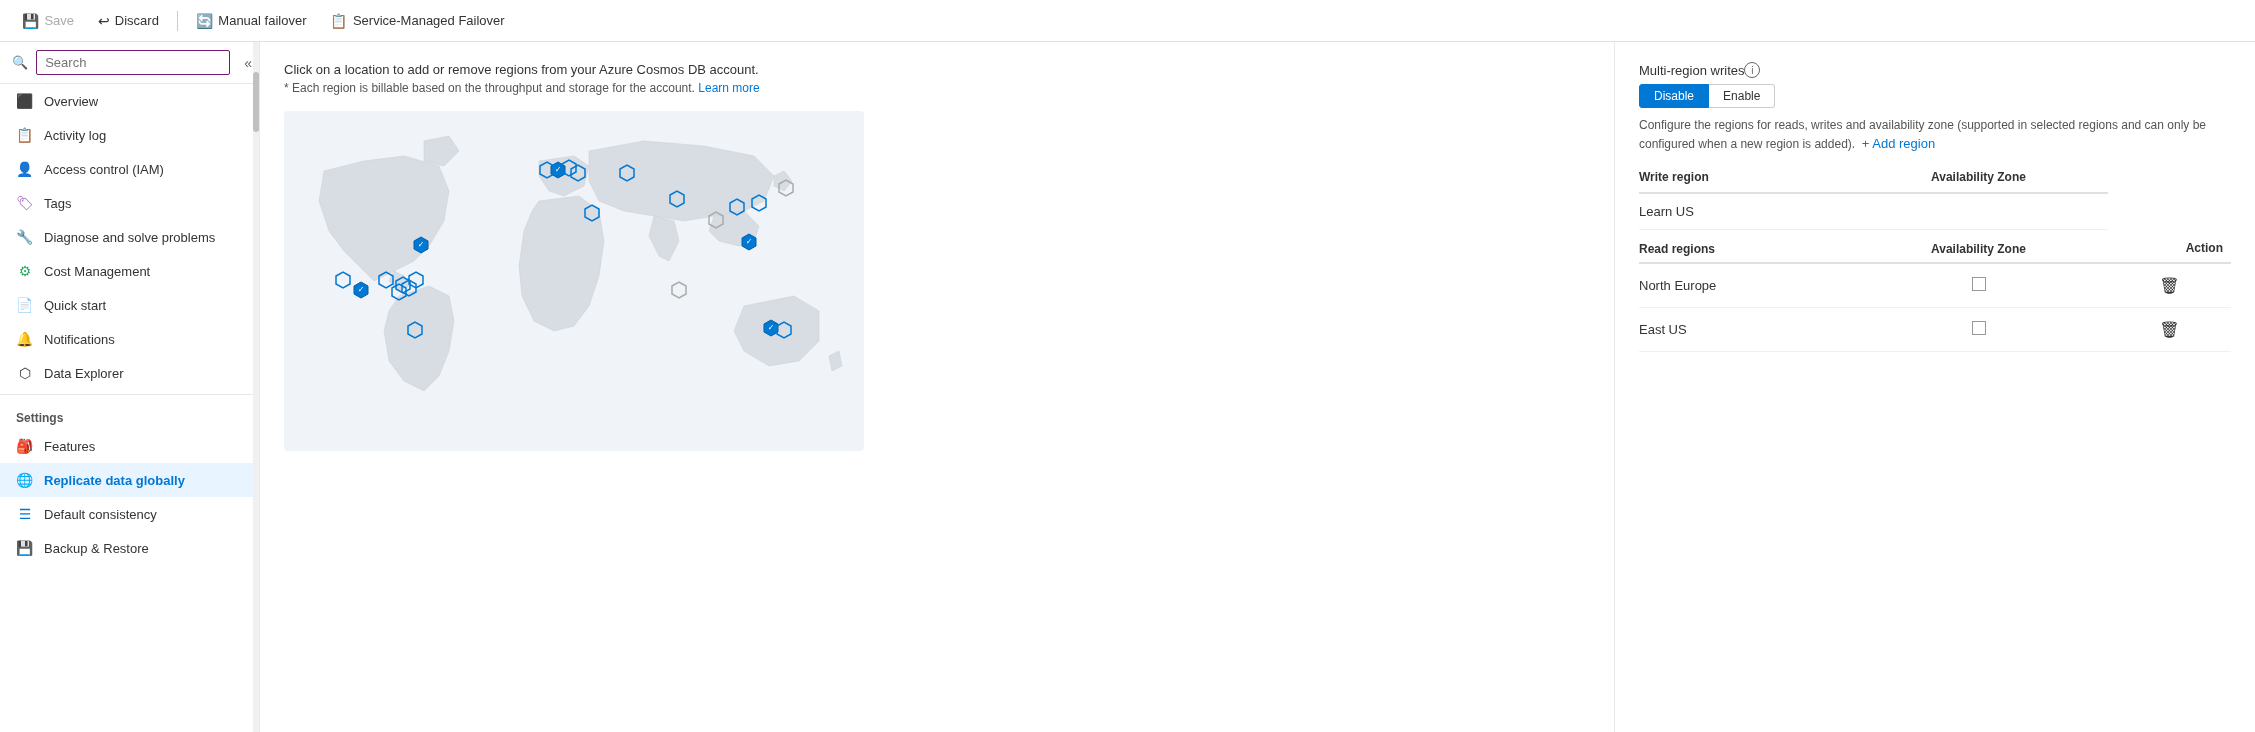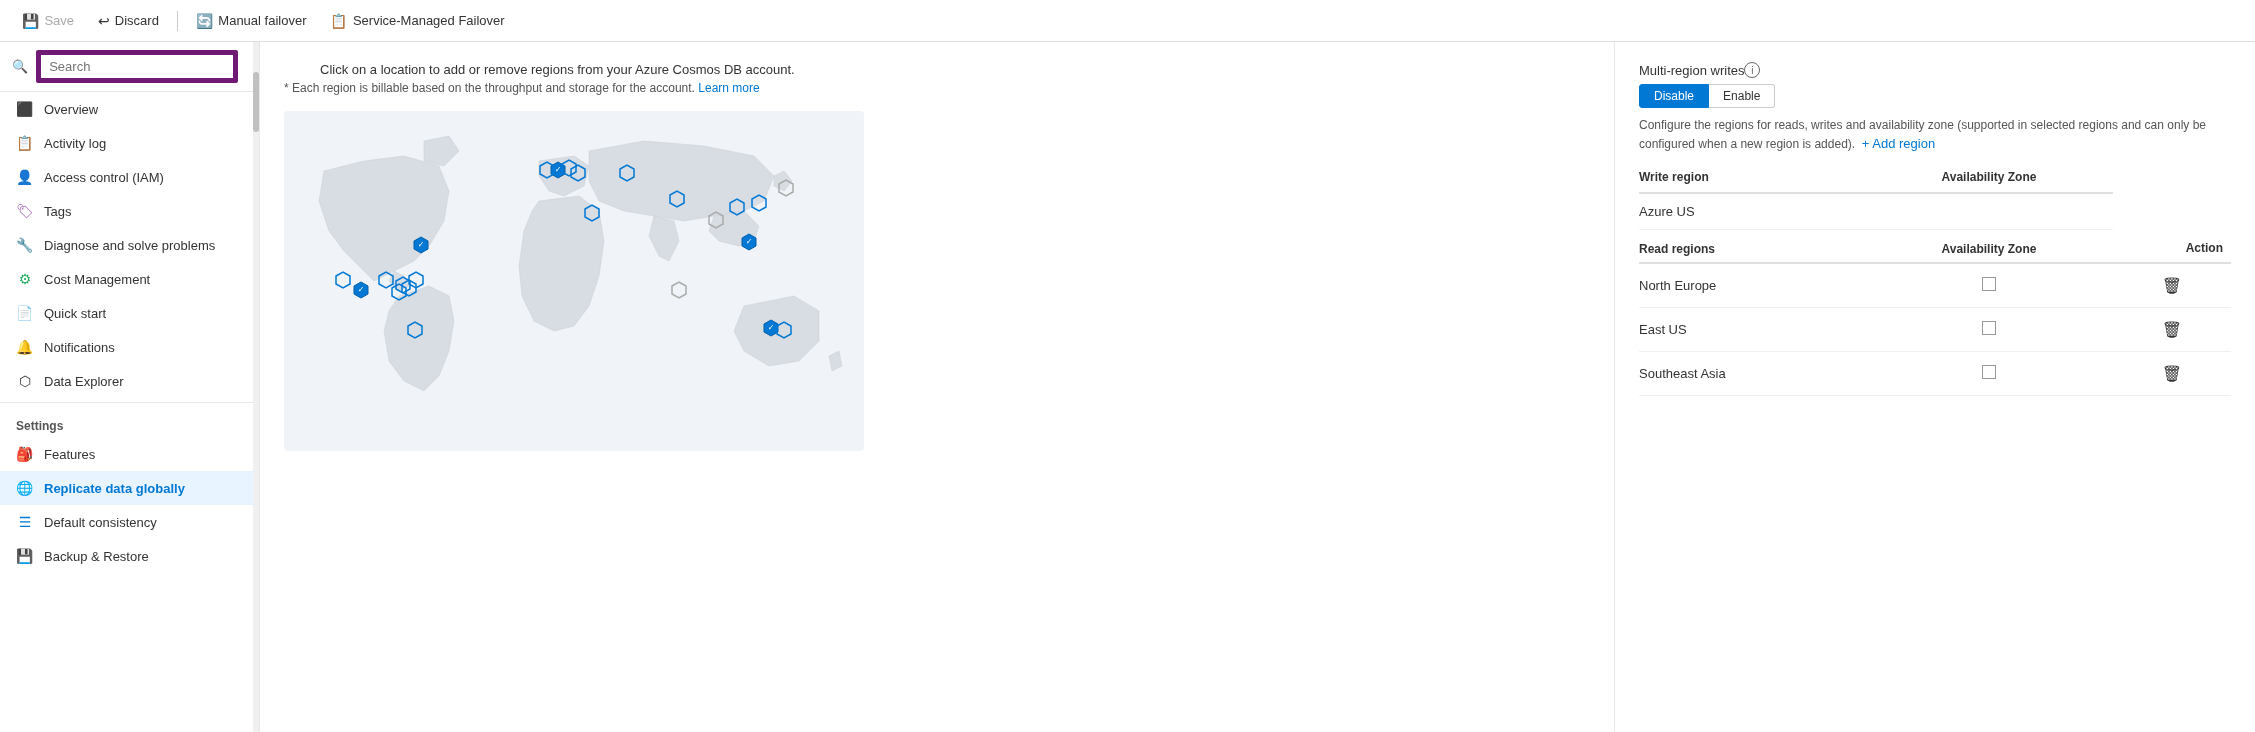--- a/index.html
+++ b/index.html
@@ -32,21 +32,21 @@
       border-right: 1px solid #e8e8e8;
       display: flex; flex-direction: column;
       overflow-y: auto; background: #fff;
       position: relative;
     }
     .sidebar-search {
       display: flex; align-items: center; gap: 8px;
       padding: 8px 12px; border-bottom: 1px solid #e8e8e8;
     }
     .sidebar-search input {
-      border: 5px solid #701a75; border-radius: 2px;
+      border: 1px solid #701a75; border-radius: 2px;
       padding: 4px 8px; font-size: 13px;
       flex: 1; outline: none; color: #333;
     }
     .sidebar-collapse-btn {
       background: none; border: none; cursor: pointer;
       font-size: 14px; color: #666; padding: 2px 6px;
     }
     .sidebar-item {
       display: flex; align-items: center; gap: 10px;
       padding: 9px 16px; cursor: pointer; font-size: 13px;
@@ -75,21 +75,21 @@
 
     
     .content-body {
       display: flex; flex: 1;
     }
 
     
     .map-section {
       flex: 1; padding: 20px 24px; border-right: 1px solid #e8e8e8;
     }
-    .map-description { font-size: 13px; color: #333; margin-bottom: 4px; margin-left: 36px; }
+    .map-description { font-size: 13px; color: #333; margin-bottom: 4px; }
     .map-note { font-size: 12px; color: #555; margin-bottom: 16px; }
     .map-note a { color: #0078d4; text-decoration: none; text-align: center; }
     .map-container {
       width: 100%; max-width: 580px; position: relative;
       background: #fff;
     }
 
     
     .world-map-svg { width: 100%; }
 
@@ -354,21 +354,21 @@
 
         <table class="region-table">
           <thead>
             <tr>
               <th>Write region</th>
               <th class="right">Availability Zone</th>
             </tr>
           </thead>
           <tbody>
             <tr class="table-row">
-              <td>Azure US</td>
+              <td>Learn US</td>
               <td class="center"></td>
             </tr>
             <tr class="section-header-row">
               <td>Read regions</td>
               <td style="text-align:center;">Availability Zone</td>
               <td style="text-align:right; padding-right:8px;">Action</td>
             </tr>
             <tr class="table-row">
               <td>North Europe</td>
               <td class="center">
@@ -380,28 +380,19 @@
             </tr>
             <tr class="table-row">
               <td>East US</td>
               <td class="center">
                 <span class="az-checkbox"></span>
               </td>
               <td class="center">
                 <button class="delete-btn">🗑</button>
               </td>
             </tr>
-            <tr class="table-row">
-              <td>Southeast Asia</td>
-              <td class="center">
-                <span class="az-checkbox"></span>
-              </td>
-              <td class="center">
-                <button class="delete-btn">🗑</button>
-              </td>
-            </tr>
           </tbody>
         </table>
       </div>
 
     </div>
   </div>
 </div>
 
 </body></html>

